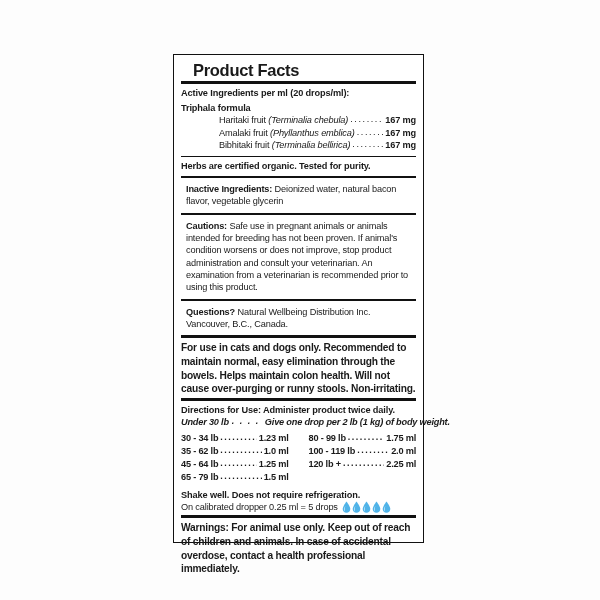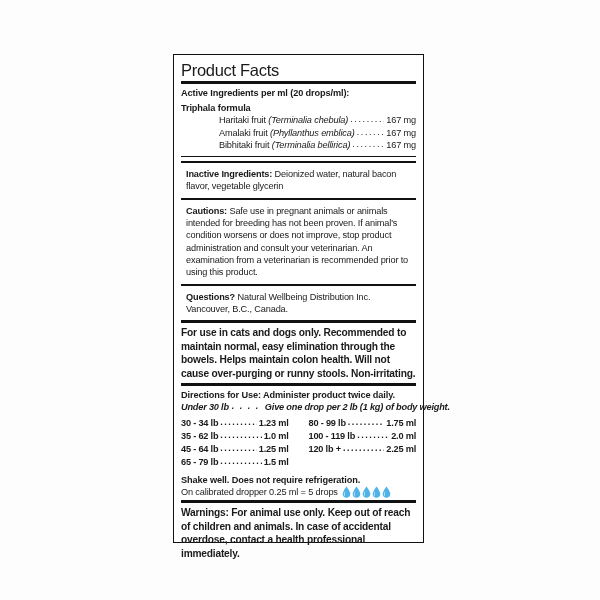--- a/index.html
+++ b/index.html
@@ -46,24 +46,24 @@
   }
   .rule-thin {
     border: none;
     border-top: 1.1px solid #111;
     margin: 4px 0 3px 0;
   }
 
   
   .title {
     font-size: 16.5px;
-    font-weight: normal;
+    font-weight: bold;
     letter-spacing: -0.3px;
     line-height: 1.1;
-    margin: 1px 0 0 0;
+    margin: 1px 0 0 12px;
   }
   .b-line {
     font-size: 9.2px;
     font-weight: bold;
     line-height: 1.32;
     letter-spacing: -0.12px;
   }
   .n-line {
     font-size: 9.2px;
     font-weight: normal;
@@ -104,21 +104,21 @@
     overflow: hidden;
     margin: 0 2px;
     font-size: 9px;
     letter-spacing: 1.6px;
     color: #111;
     position: relative;
     top: -1px;
   }
   .ai-amt {
     flex: 0 0 auto;
-    font-weight: normal;
+    font-weight: bold;
     text-align: center;
   }
 
   
   .dose-wrap {
     display: flex;
     gap: 20px;
     margin-top: 3px;
   }
   .dose-col { flex: 1 1 0; min-width: 0; }
@@ -201,20 +201,21 @@
           <span class="ai-amt">167 mg</span>
         </div>
         <div class="ai-row">
           <span class="ai-name">Bibhitaki fruit <i>(Terminalia bellirica)</i></span>
           <span class="ai-dots">........................................</span>
           <span class="ai-amt">167 mg</span>
         </div>
       </div>
 
     <hr class="rule-thin">
+    <div class="b-line">Herbs are certified organic. Tested for purity.</div>
 
     <hr class="rule-med">
     <p class="para">
       <b>Inactive Ingredients:</b><span> Deionized water, natural bacon flavor, vegetable glycerin</span>
     </p>
 
     <hr class="rule-med">
     <p class="para">
       <b>Cautions:</b><span> Safe use in pregnant animals or animals intended for breeding has not been proven. If animal's condition worsens or does not improve, stop product administration and consult your veterinarian. An examination from a veterinarian is recommended prior to using this product.</span>
     </p>

